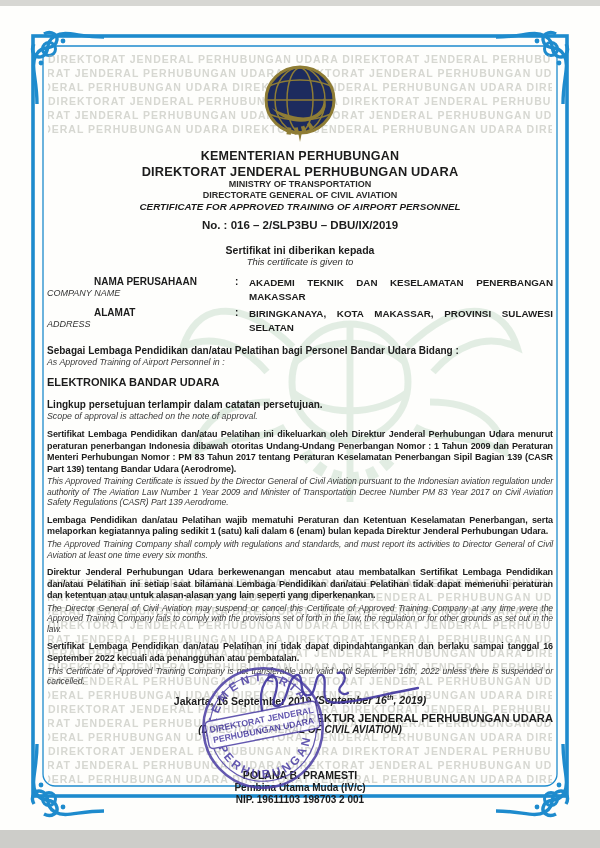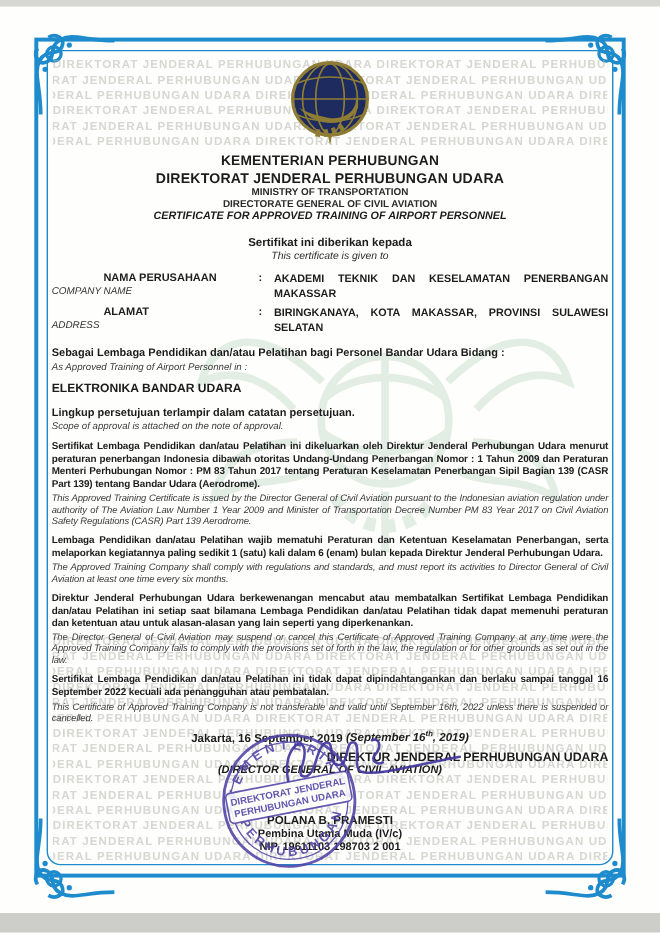--- a/index.html
+++ b/index.html
@@ -12,21 +12,21 @@
   .scan-bottom{position:absolute;left:0;top:830px;width:600px;height:18px;background:#cdcdc9;}
   svg.border-svg{position:absolute;left:0;top:0;}
   
   .wm-band{position:absolute;left:48px;right:48px;overflow:hidden;z-index:1;pointer-events:none;}
   .wm-top{top:52px;height:82px;}
   .wm-bottom{top:576px;height:210px;}
   .wm-row{white-space:nowrap;font-weight:bold;font-size:10.5px;line-height:14px;
     letter-spacing:1px;color:rgba(175,178,168,0.50);}
   .green-wm{position:absolute;left:175px;top:252px;z-index:1;opacity:0.17;pointer-events:none;}
   
-  .content{position:absolute;left:47px;top:44px;width:506px;z-index:2;}
+  .content{position:absolute;left:47px;top:54px;width:506px;z-index:2;}
   .center{text-align:center;}
   .logo-wrap{text-align:center;margin-top:8px;height:84px;}
   .h-min{font-size:12.5px;font-weight:bold;letter-spacing:.2px;margin-top:3px;}
   .h-dir{font-size:12.8px;font-weight:bold;letter-spacing:.2px;margin-top:1px;}
   .h-en{font-size:9px;font-weight:bold;line-height:10.5px;color:#2b2b2b;}
   .cert-title{font-size:11.8px;font-weight:bold;margin-top:11px;}
   .cert-title-en{font-size:9.8px;font-weight:bold;font-style:italic;margin-top:1px;}
   .cert-no{font-size:11.5px;font-weight:bold;margin-top:7px;}
   .given{font-size:10.5px;font-weight:bold;margin-top:13px;}
   .given-en{font-size:9.5px;font-style:italic;color:#2e2e2e;}
@@ -145,20 +145,21 @@
         <path d="M38,70 L42,70 L40,80 Z" fill="#8f7d35"></path>
       </svg>
     </div>
 
     <div class="h-min center">KEMENTERIAN PERHUBUNGAN</div>
     <div class="h-dir center">DIREKTORAT JENDERAL PERHUBUNGAN UDARA</div>
     <div class="h-en center">MINISTRY OF TRANSPORTATION</div>
     <div class="h-en center">DIRECTORATE GENERAL OF CIVIL AVIATION</div>
 
     <div class="cert-title-en center">CERTIFICATE FOR APPROVED TRAINING OF AIRPORT PERSONNEL</div>
+    <div class="cert-no center">No. : 016 – 2/SLP3BU – DBU/IX/2019</div>
 
     <div class="given center">Sertifikat ini diberikan kepada</div>
     <div class="given-en center">This certificate is given to</div>
 
     <div class="fields">
       <div class="frow">
         <div class="fl">
           <div class="lid">NAMA PERUSAHAAN</div>
           <div class="len">COMPANY NAME</div>
         </div>

